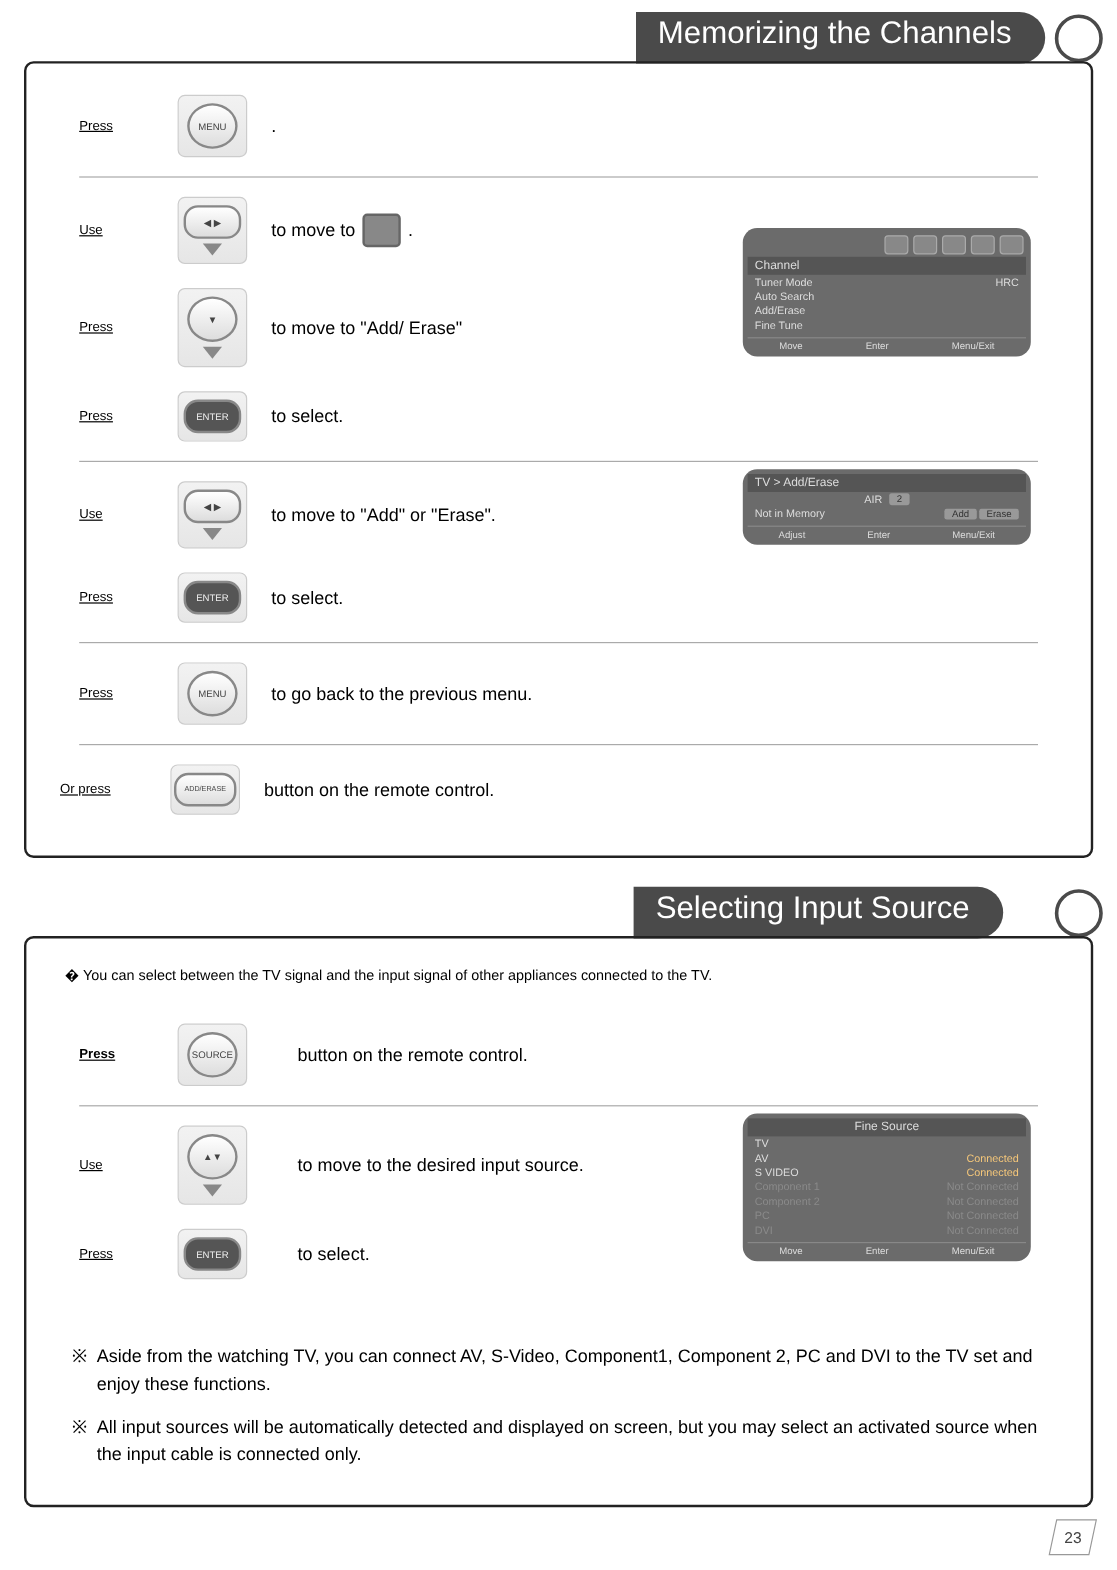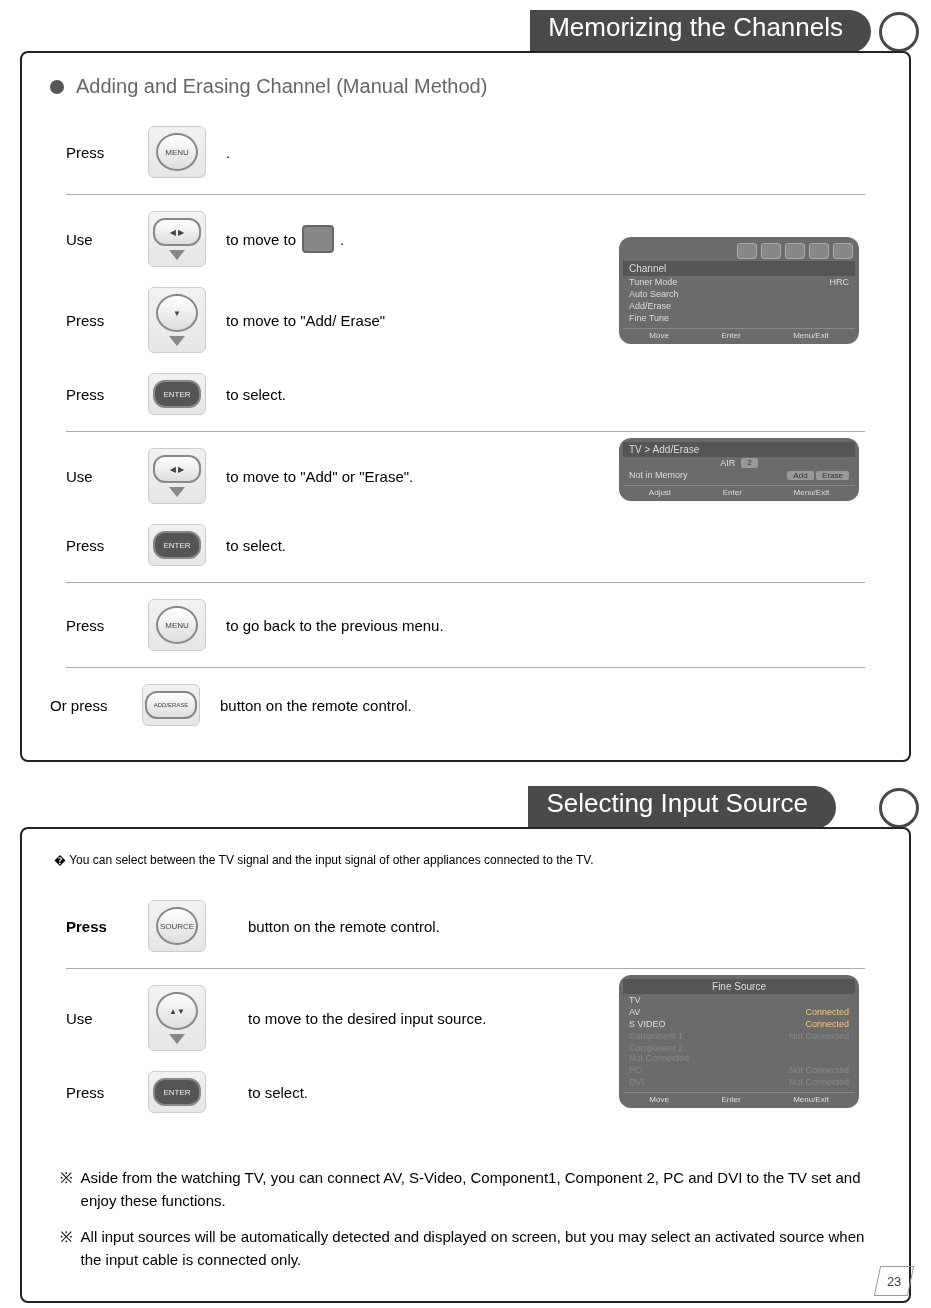--- a/index.html
+++ b/index.html
@@ -57,21 +57,21 @@
     width: 14px; height: 14px; background: #555; border-radius: 50%;
   }
   .step-row {
     display: flex;
     align-items: center;
     gap: 12px;
     padding: 10px 0 10px 24px;
     min-height: 60px;
     position: relative;
   }
-  .step-label { width: 70px; font-size: 15px; }
+  .step-label { width: 70px; font-size: 11px; text-decoration: underline; }
   .btn-col {
     width: 58px;
     display: flex;
     flex-direction: column;
     align-items: center;
     gap: 4px;
     background: linear-gradient(#f2f2f2,#e6e6e6);
     border: 1px solid #ccc;
     border-radius: 6px;
     padding: 6px 12px;
@@ -129,24 +129,20 @@
 </head>
 <body>
 
 <div class="title-wrap">
   <div class="title-bar">Memorizing the Channels</div>
   <div class="title-circle"></div>
 </div>
 
 <div class="content-box">
 
-  <div class="section-heading">
-    <span class="heading-dot"></span>
-    <span>Adding and Erasing Channel (Manual Method)</span>
-  </div>
 
   <div class="step-row">
     <span class="step-label">Press</span>
     <div class="btn-col">
       <div class="remote-btn">
           <span>MENU</span>
         </div>
     </div>
     <span class="desc">.</span>
   </div>
@@ -335,21 +331,21 @@
           <span style="color:#f5c77a;">Connected</span>
         </div>
       <div class="osd-row">
           <span>S VIDEO</span>
           <span style="color:#f5c77a;">Connected</span>
         </div>
       <div class="osd-row" style="color:#8a8a8a;text-align:center;">
           <span>Component 1</span>
           <span>Not Connected</span>
         </div>
-      <div class="osd-row" style="color:#8a8a8a;flex-direction:column;">
+      <div class="osd-row" style="color:#8a8a8a;">
           <span>Component 2</span>
           <span>Not Connected</span>
         </div>
       <div class="osd-row" style="color:#8a8a8a;">
           <span>PC</span>
           <span>Not Connected</span>
         </div>
       <div class="osd-row" style="color:#8a8a8a;">
           <span>DVI</span>
           <span>Not Connected</span>

